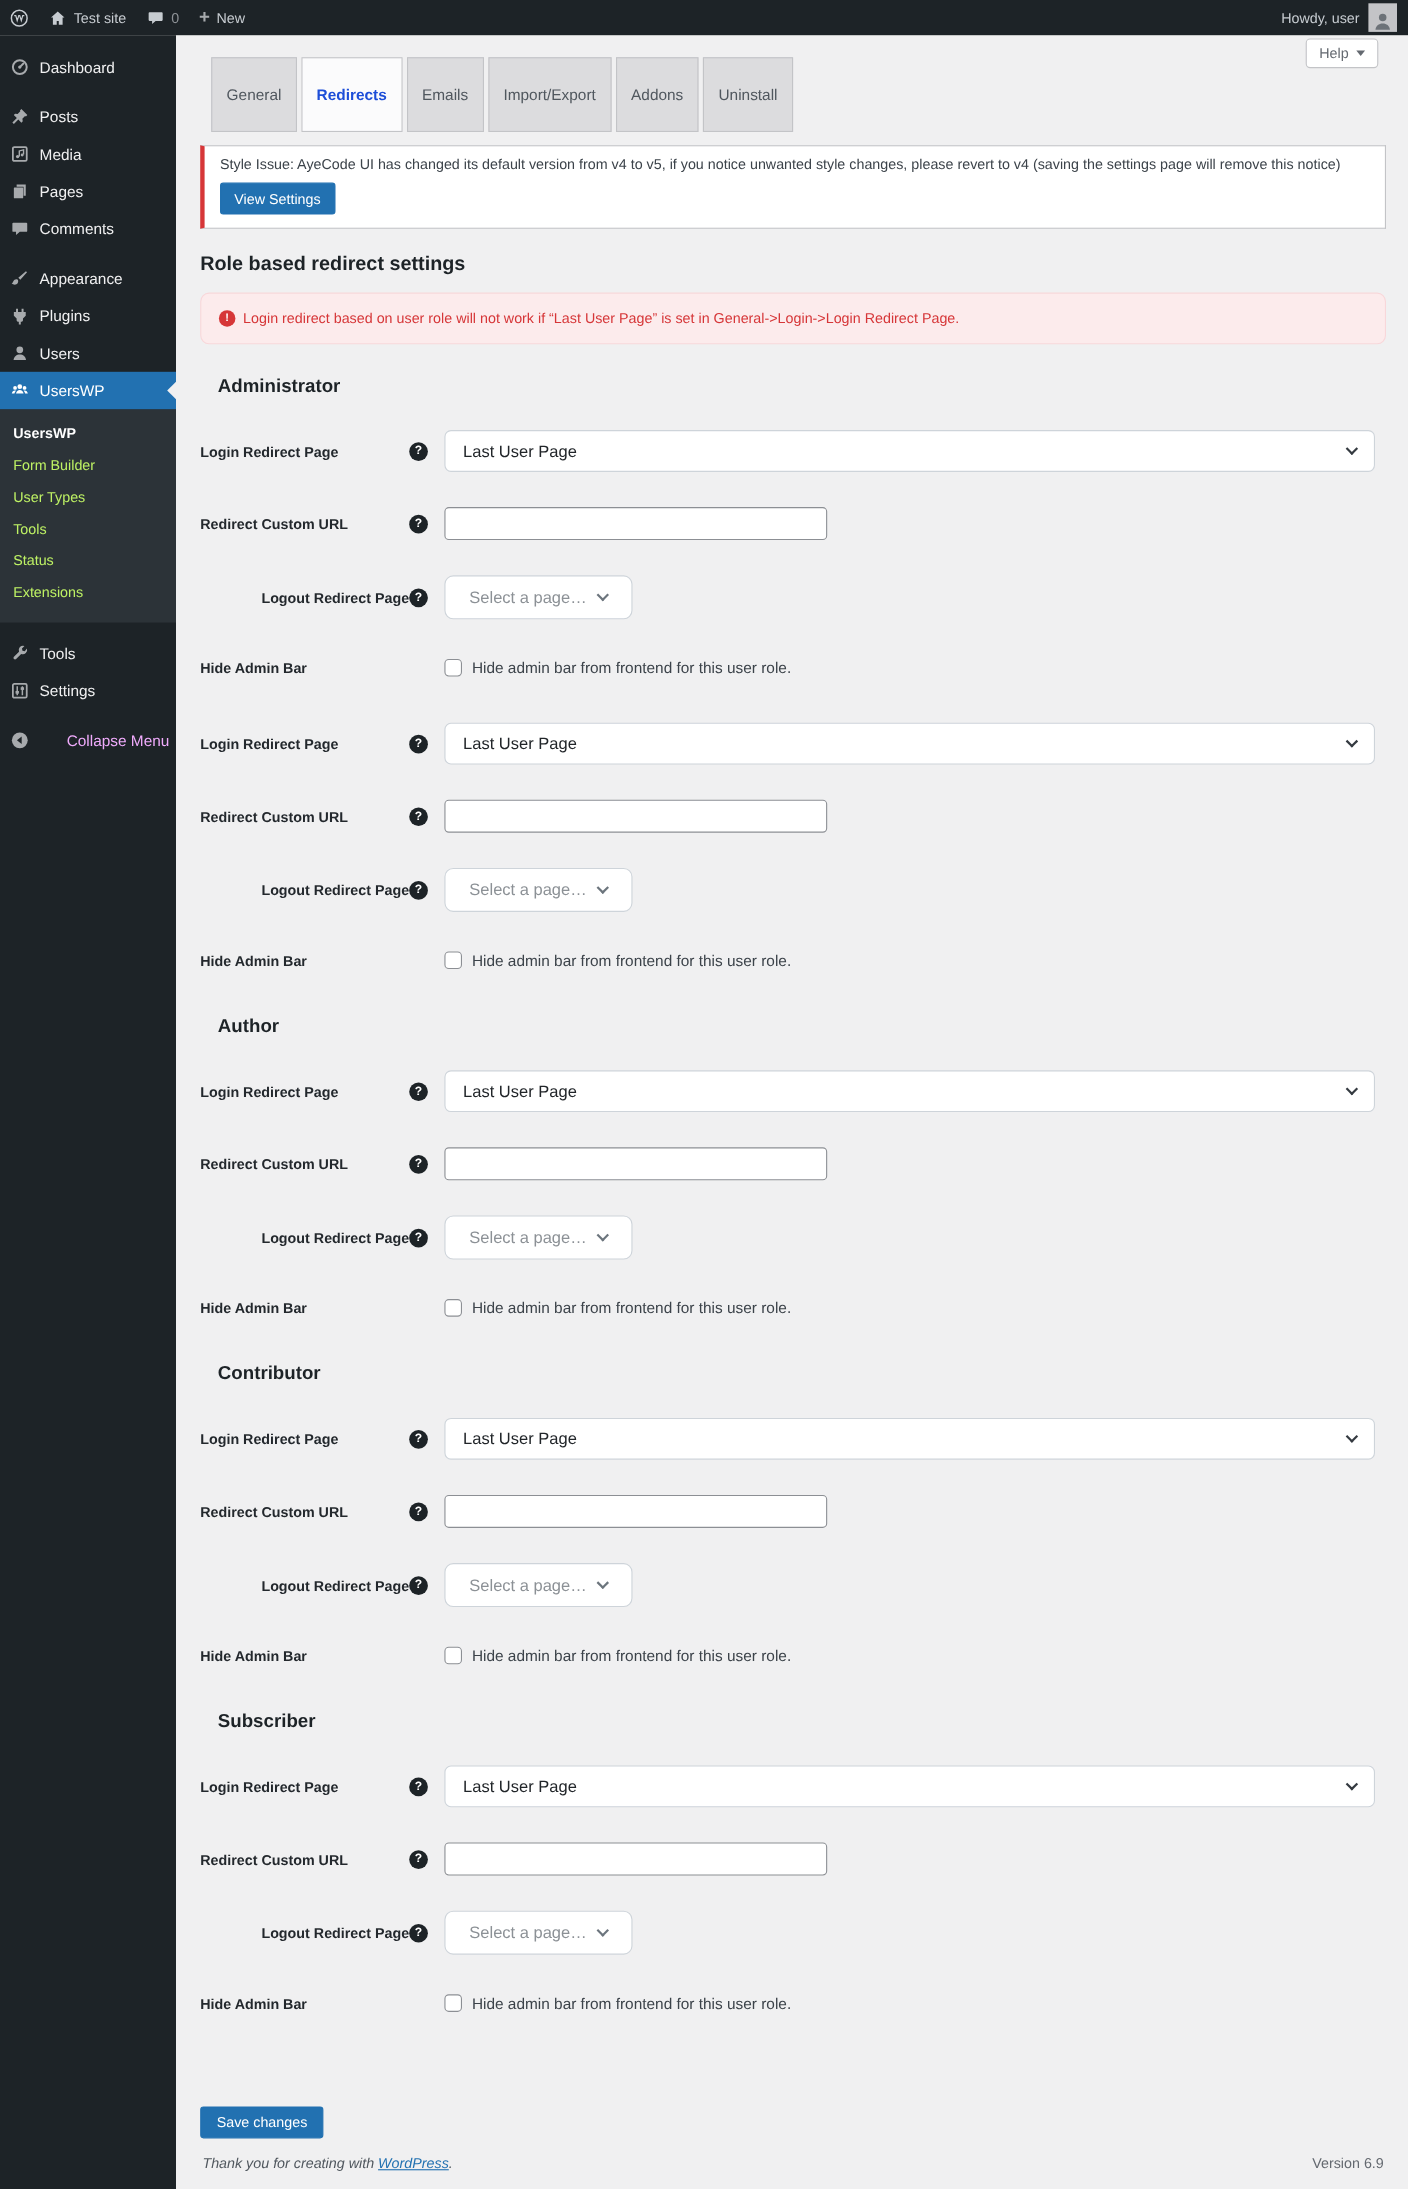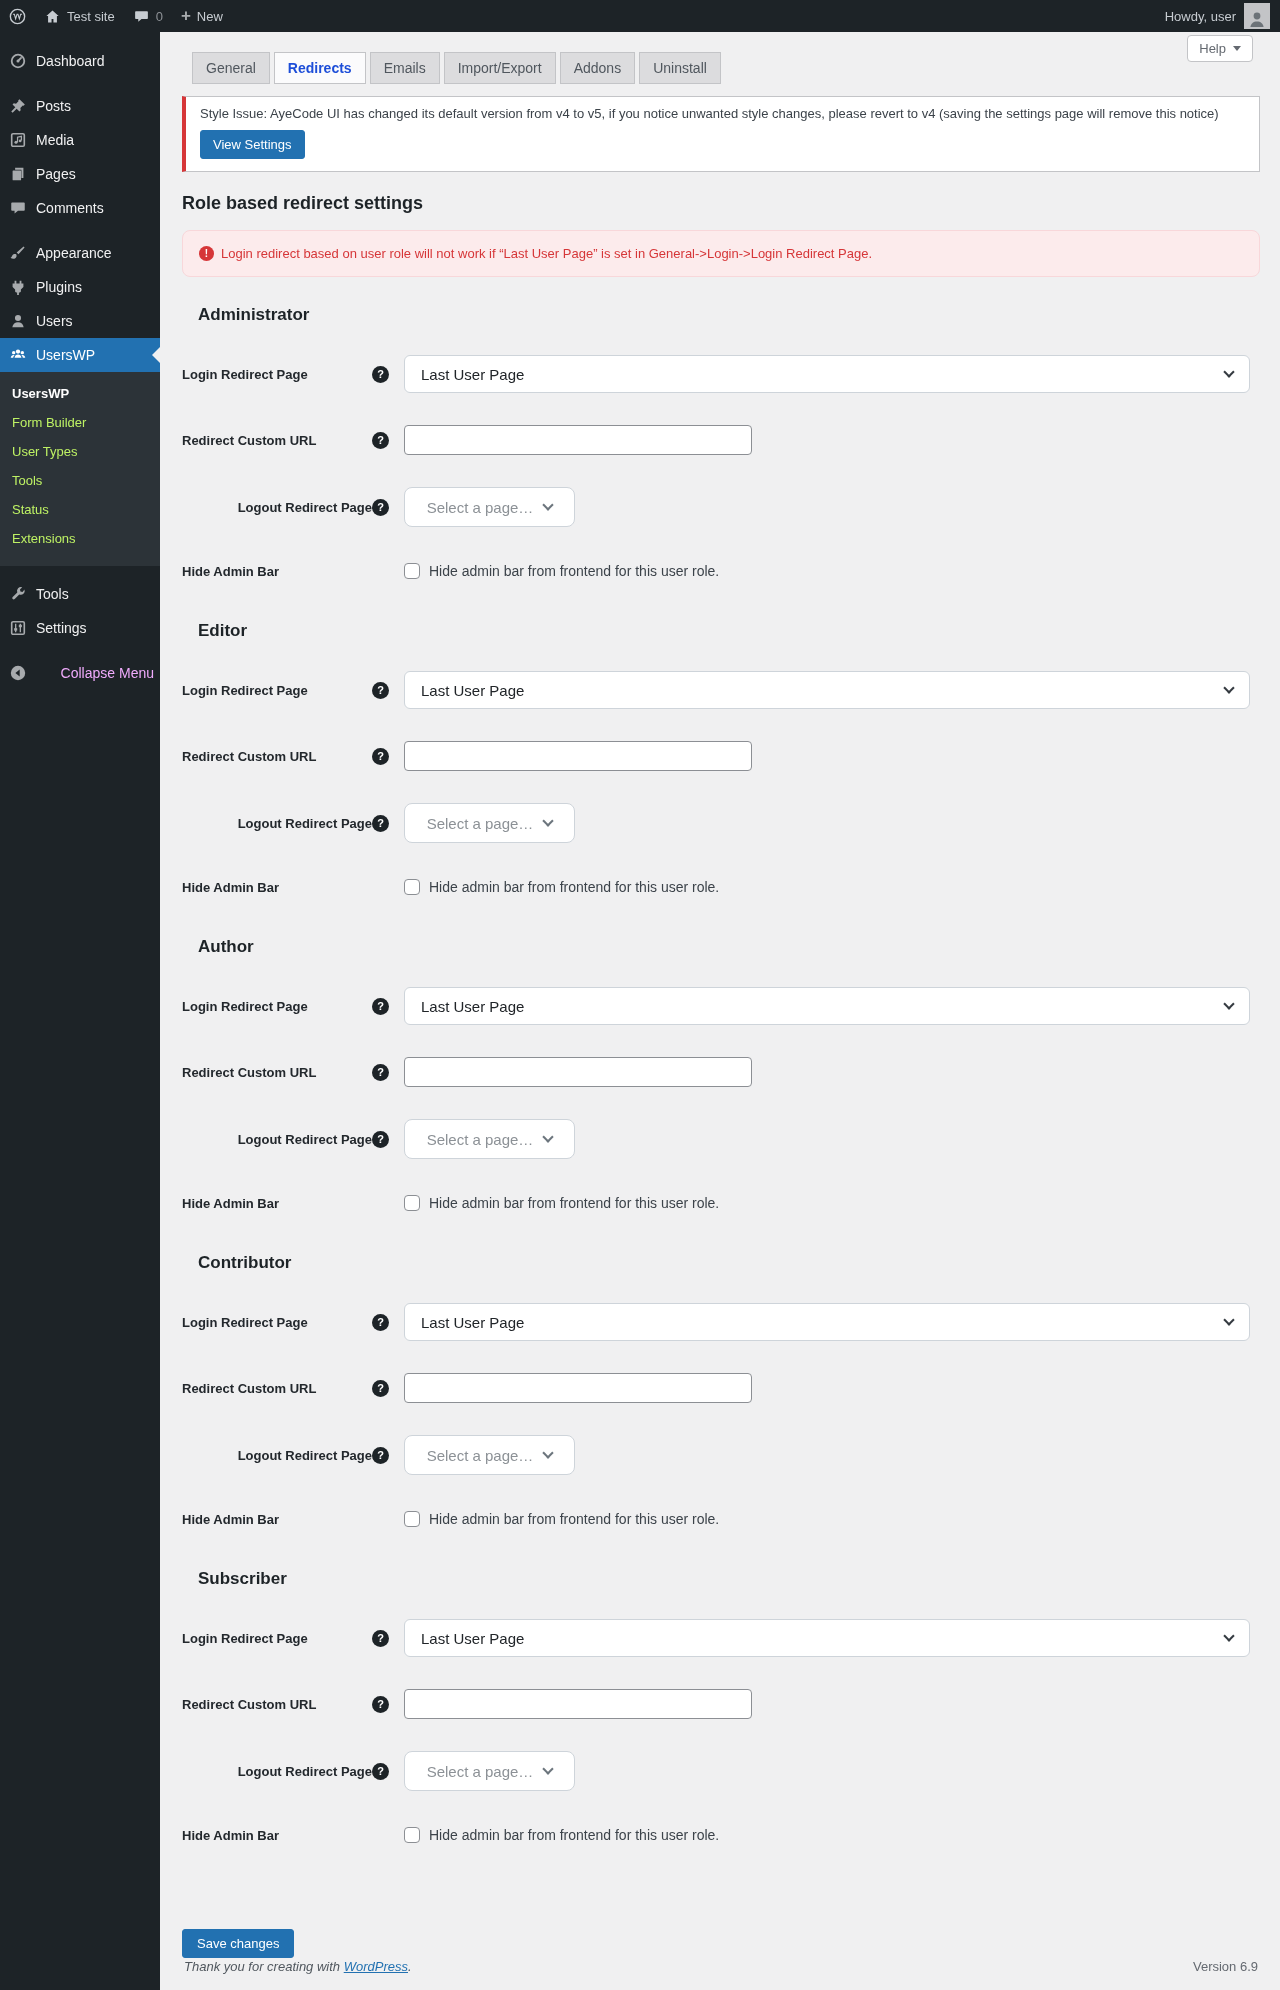--- a/index.html
+++ b/index.html
@@ -54,21 +54,21 @@
   .help-btn {
     position:absolute; top:3px; right:27px;
     background:#fff; border:1px solid #c3c4c7; border-radius:4px;
     padding:5px 11px; font-size:13px; color:#646970;
     display:flex; align-items:center; gap:7px; cursor:pointer;
   }
   .caret-down { width:0; height:0; border-left:4px solid transparent; border-right:4px solid transparent; border-top:5px solid #646970; }
 
   .tabs { margin-top:20px; padding-left:10px; }
   .nav-tab {
-    display:inline-block; padding:7px 13px; margin-right:4px;
+    display:inline-block; padding:25px 13px; margin-right:4px;
     background:#dcdcde; border:1px solid #c3c4c7;
     font-size:14px; color:#50575e; cursor:pointer; text-decoration:none;
   }
   .nav-tab.nav-tab-active { background:#fbfbfc; color:#1d4ed8; font-weight:700; }
 
   .notice {
     margin-top:12px; background:#fff; border:1px solid #c3c4c7;
     border-left:4px solid #d63638; padding:9px 14px 12px;
     font-size:13px; color:#3c434a;
   }
@@ -381,21 +381,20 @@
     </div>
 
     <div class="form-row checkbox-row">
       <span class="form-label wide">Hide Admin Bar</span>
       <input type="checkbox" class="checkbox" style="">
       <span class="cb-label">Hide admin bar from frontend for this user role.</span>
     </div>
   </section>
 
   <section class="role-section">
-    <h2>Editor</h2>
 
     <div class="form-row">
       <span class="form-label">Login Redirect Page</span>
       <span class="help-icon">?</span>
       <div class="select-lg">
         <span>Last User Page</span>
         <span class="chev"></span>
       </div>
     </div>
 

